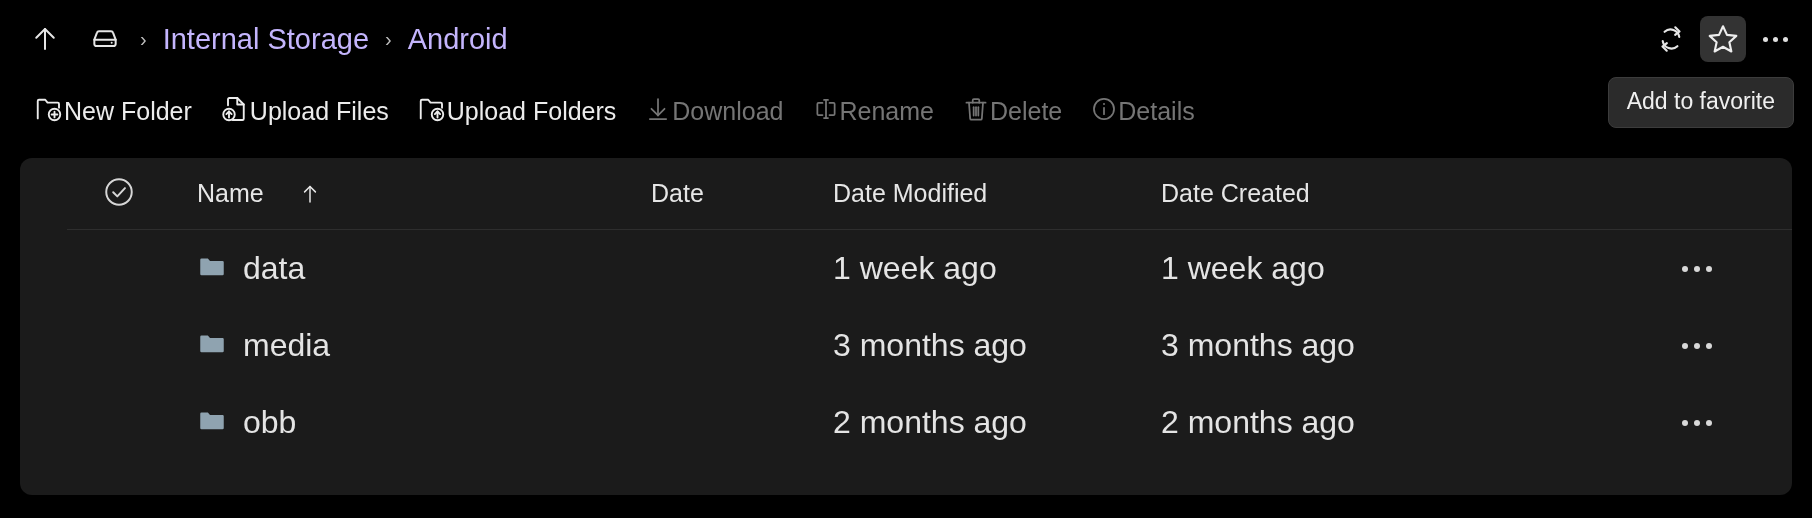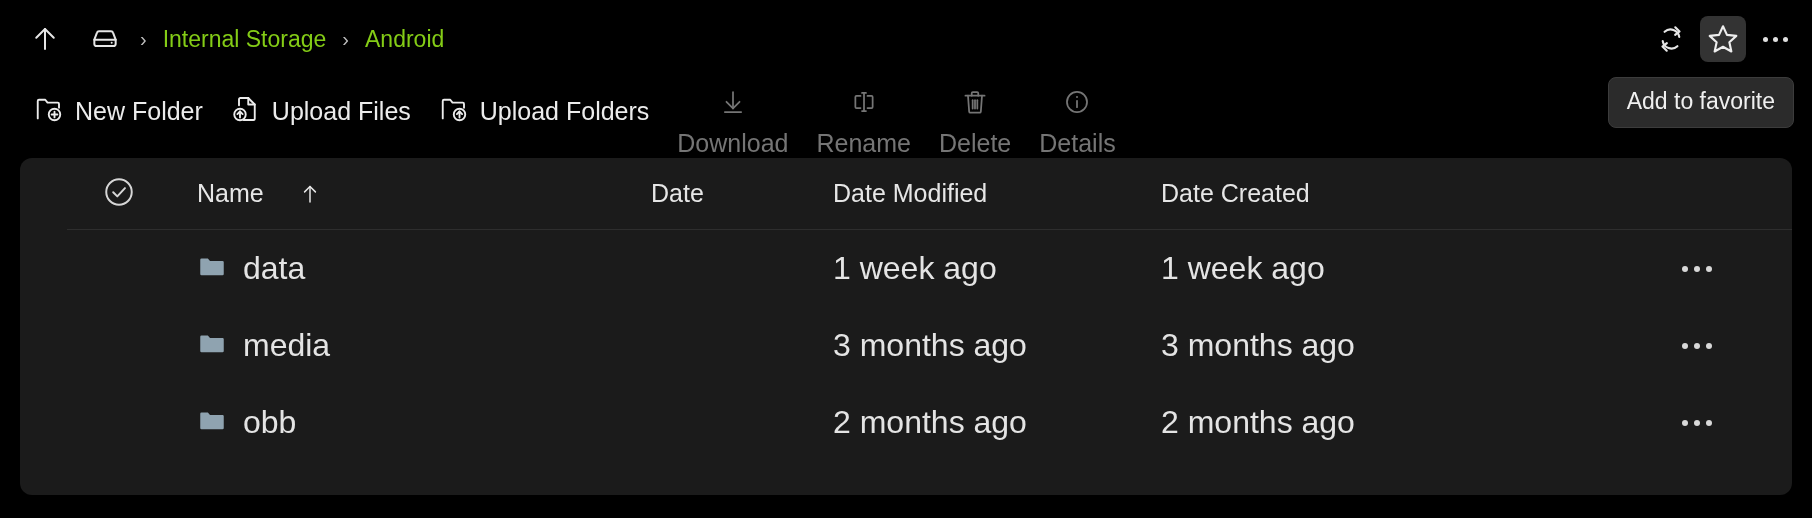--- a/index.html
+++ b/index.html
@@ -41,22 +41,22 @@
 
   .crumb-sep {
     color: #bdbdbd;
     font-size: 20px;
     margin: 0 12px;
     flex: 0 0 auto;
     line-height: 1;
   }
 
   .crumb-text {
-    font-size: 23px;
-    color: #84cc16;
+    font-size: 29px;
+    color: #c4b5fd;
     white-space: nowrap;
     padding: 2px 4px;
     border-radius: 5px;
   }
 
   .bc-drive { margin-left: 14px; }
 
   
   .bar-right {
     position: absolute;
@@ -107,28 +107,27 @@
     height: 58px;
     display: flex;
     align-items: center;
     padding-left: 20px;
     gap: 0px;
   }
 
   .tool-item {
     display: flex;
     align-items: center;
-    gap: 11px;
     height: 46px;
     padding: 0 14px;
     border-radius: 7px;
     color: #ececec;
     white-space: nowrap;
   }
-  .tool-item.disabled { color: #757575; flex-direction: column; }
+  .tool-item.disabled { color: #757575; }
   .tool-item .tlabel { font-size: 25px; line-height: 1; }
 
   
   .panel {
     position: absolute;
     left: 20px;
     top: 158px;
     width: 1772px;
     height: 337px;
     background: #1b1b1b;

